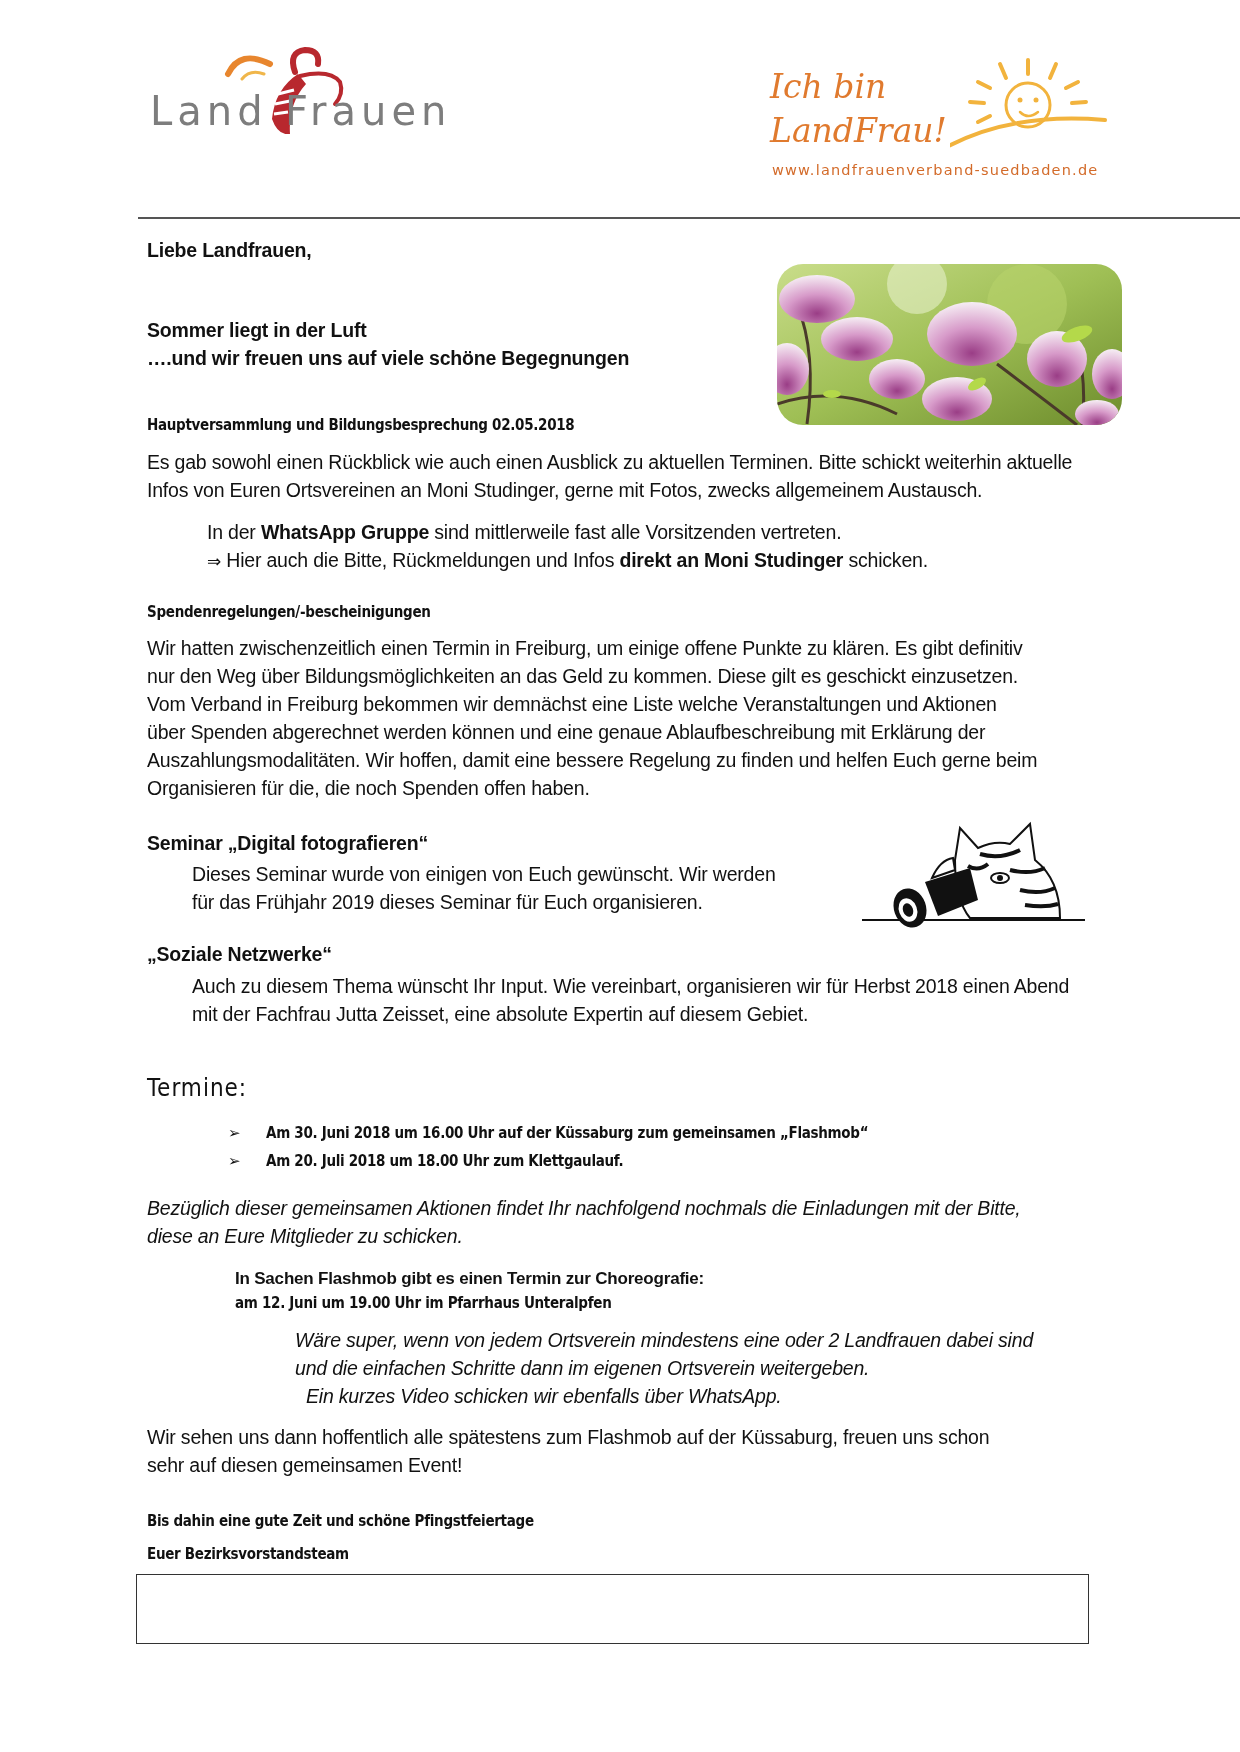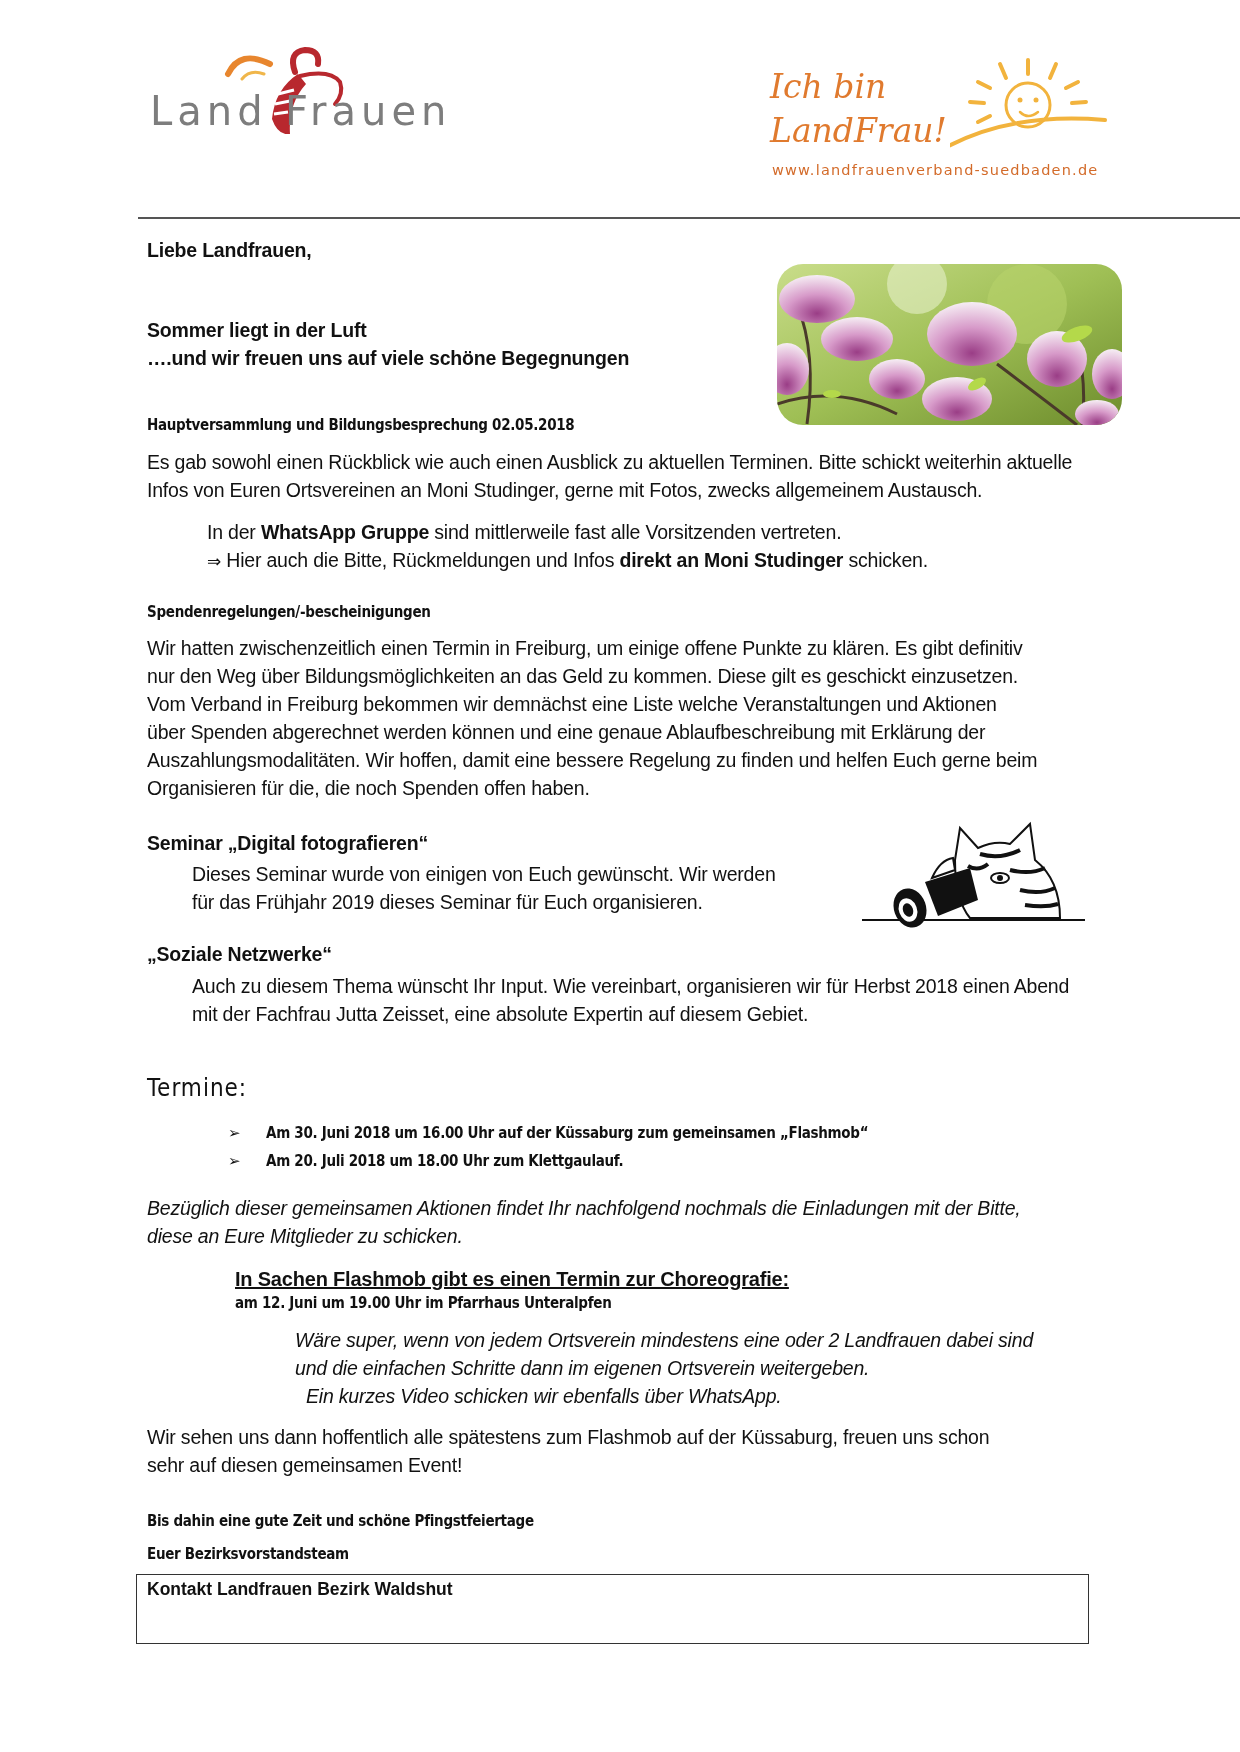--- a/index.html
+++ b/index.html
@@ -170,27 +170,26 @@
 <div class="abs h-comic" style="left:228px;top:1124px;">
   <span class="bullet">➢</span><span>Am 30. Juni 2018 um 16.00 Uhr auf der Küssaburg zum gemeinsamen „Flashmob“</span>
 </div>
 <div class="abs h-comic" style="left:228px;top:1152px;">
   <span class="bullet">➢</span><span>Am 20. Juli 2018 um 18.00 Uhr zum Klettgaulauf.</span>
 </div>
 
 <div class="abs body-text ital" style="left:147px;top:1194px;">Bezüglich dieser gemeinsamen Aktionen findet Ihr nachfolgend nochmals die Einladungen mit der Bitte,</div>
 <div class="abs body-text ital" style="left:147px;top:1222px;">diese an Eure Mitglieder zu schicken.</div>
 
-<div class="abs body-text bold" style="left:235px;top:1265px;font-size:20px;text-decoration:underline;">In Sachen Flashmob gibt es einen Termin zur Choreografie:</div>
+<div class="abs body-text bold" style="left:235px;top:1265px;font-size:17px;">In Sachen Flashmob gibt es einen Termin zur Choreografie:</div>
 <div class="abs h-comic" style="left:235px;top:1294px;">am 12. Juni um 19.00 Uhr im Pfarrhaus Unteralpfen</div>
 <div class="abs body-text ital" style="left:295px;top:1326px;">Wäre super, wenn von jedem Ortsverein mindestens eine oder 2 Landfrauen dabei sind</div>
 <div class="abs body-text ital" style="left:295px;top:1354px;">und die einfachen Schritte dann im eigenen Ortsverein weitergeben.</div>
 <div class="abs body-text ital" style="left:306px;top:1382px;">Ein kurzes Video schicken wir ebenfalls über WhatsApp.</div>
 
 <div class="abs body-text" style="left:147px;top:1423px;">Wir sehen uns dann hoffentlich alle spätestens zum Flashmob auf der Küssaburg, freuen uns schon</div>
 <div class="abs body-text" style="left:147px;top:1451px;">sehr auf diesen gemeinsamen Event!</div>
 
 <div class="abs h-comic" style="left:147px;top:1512px;">Bis dahin eine gute Zeit und schöne Pfingstfeiertage</div>
 <div class="abs h-comic" style="left:147px;top:1545px;">Euer Bezirksvorstandsteam</div>
 
 <div class="abs contact-box">
-  <div class="line bold">Kontakt Landfrauen Bezirk Waldshut</div>
 </div>
 
 </body></html>

